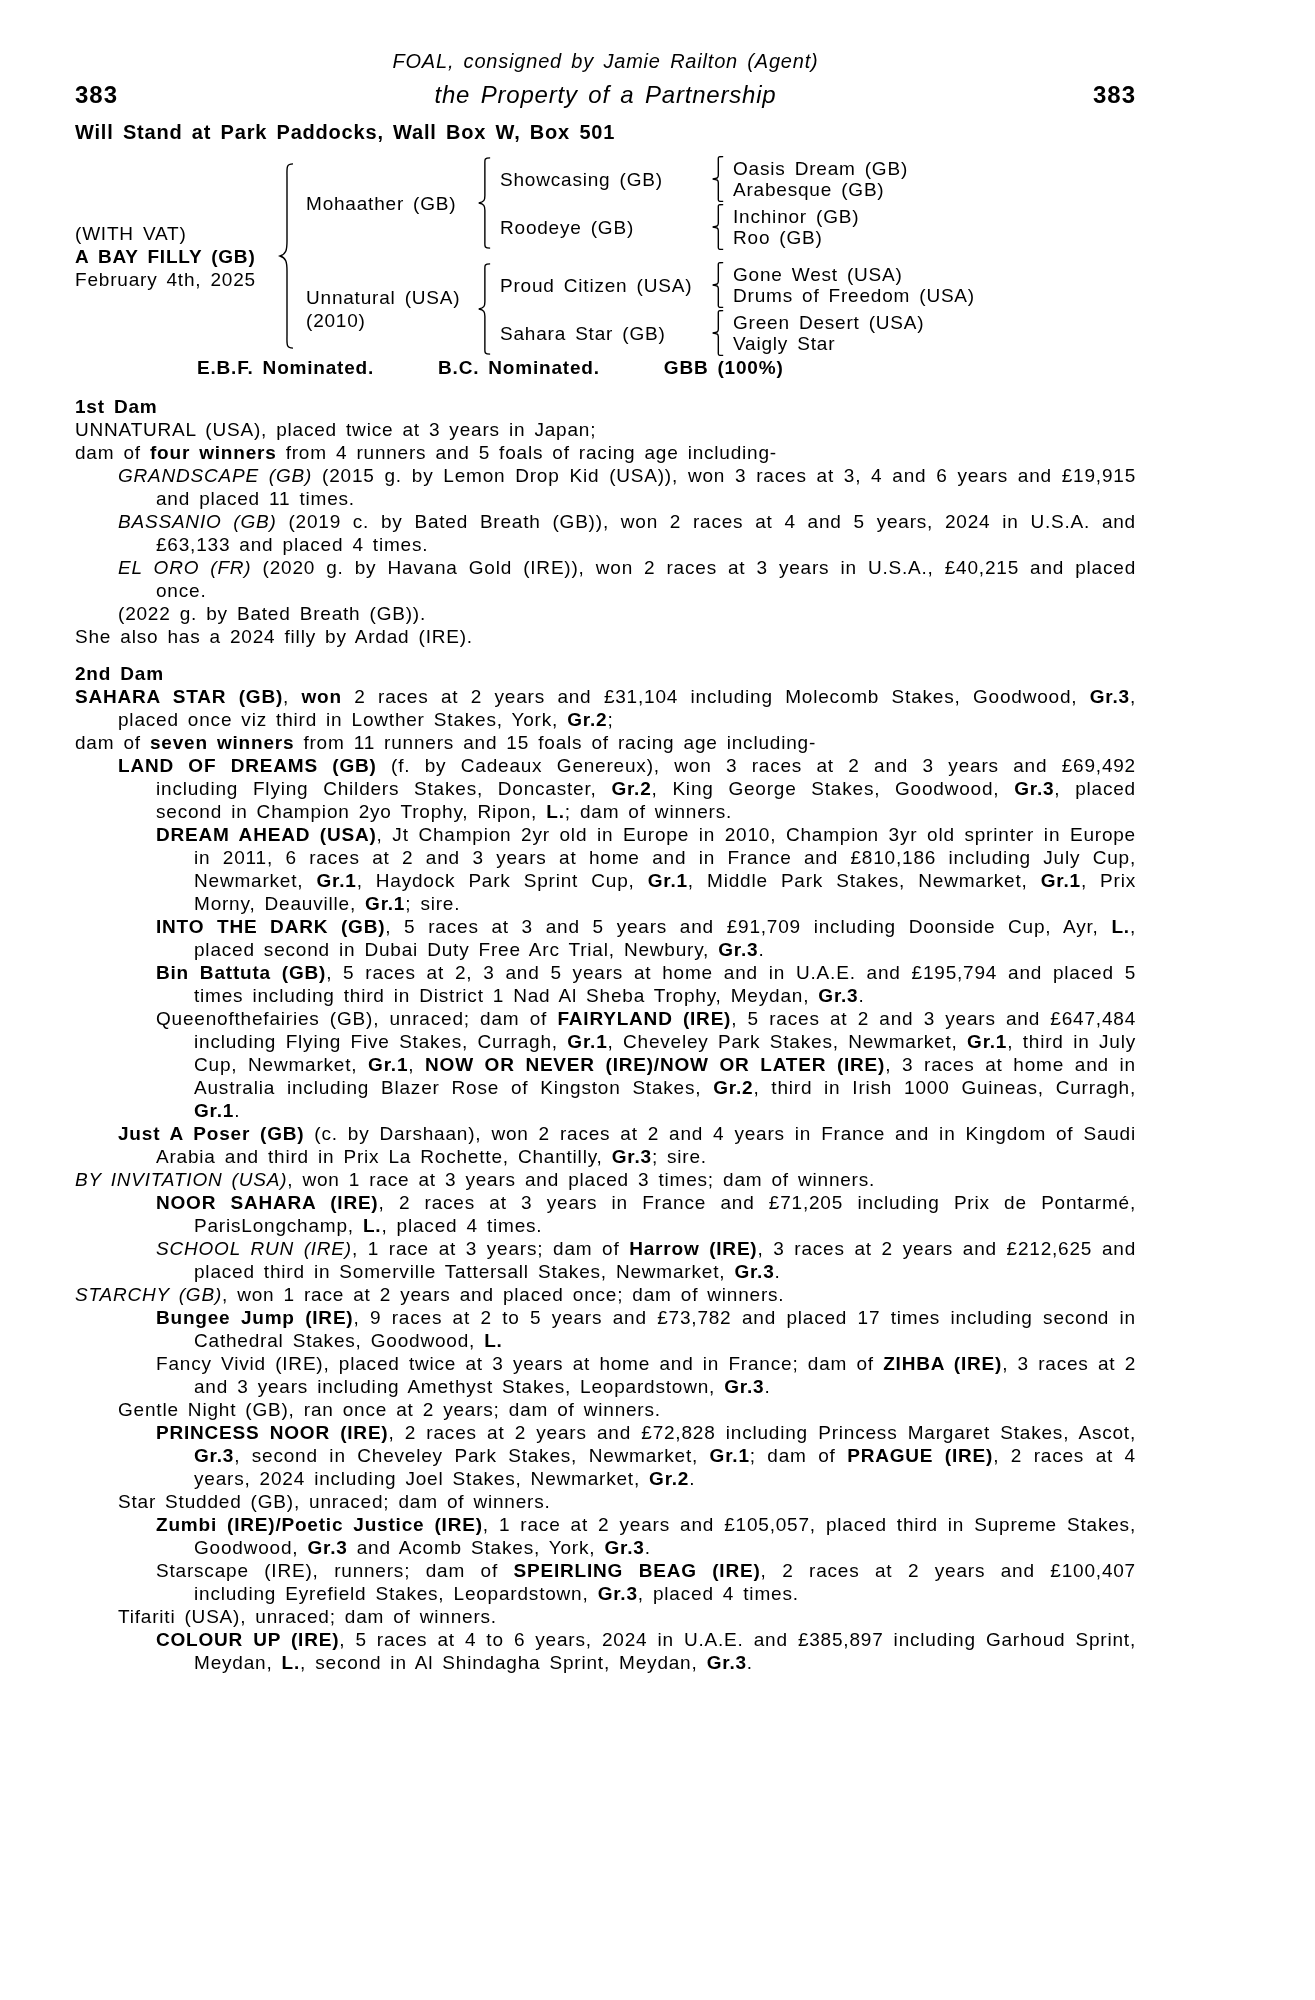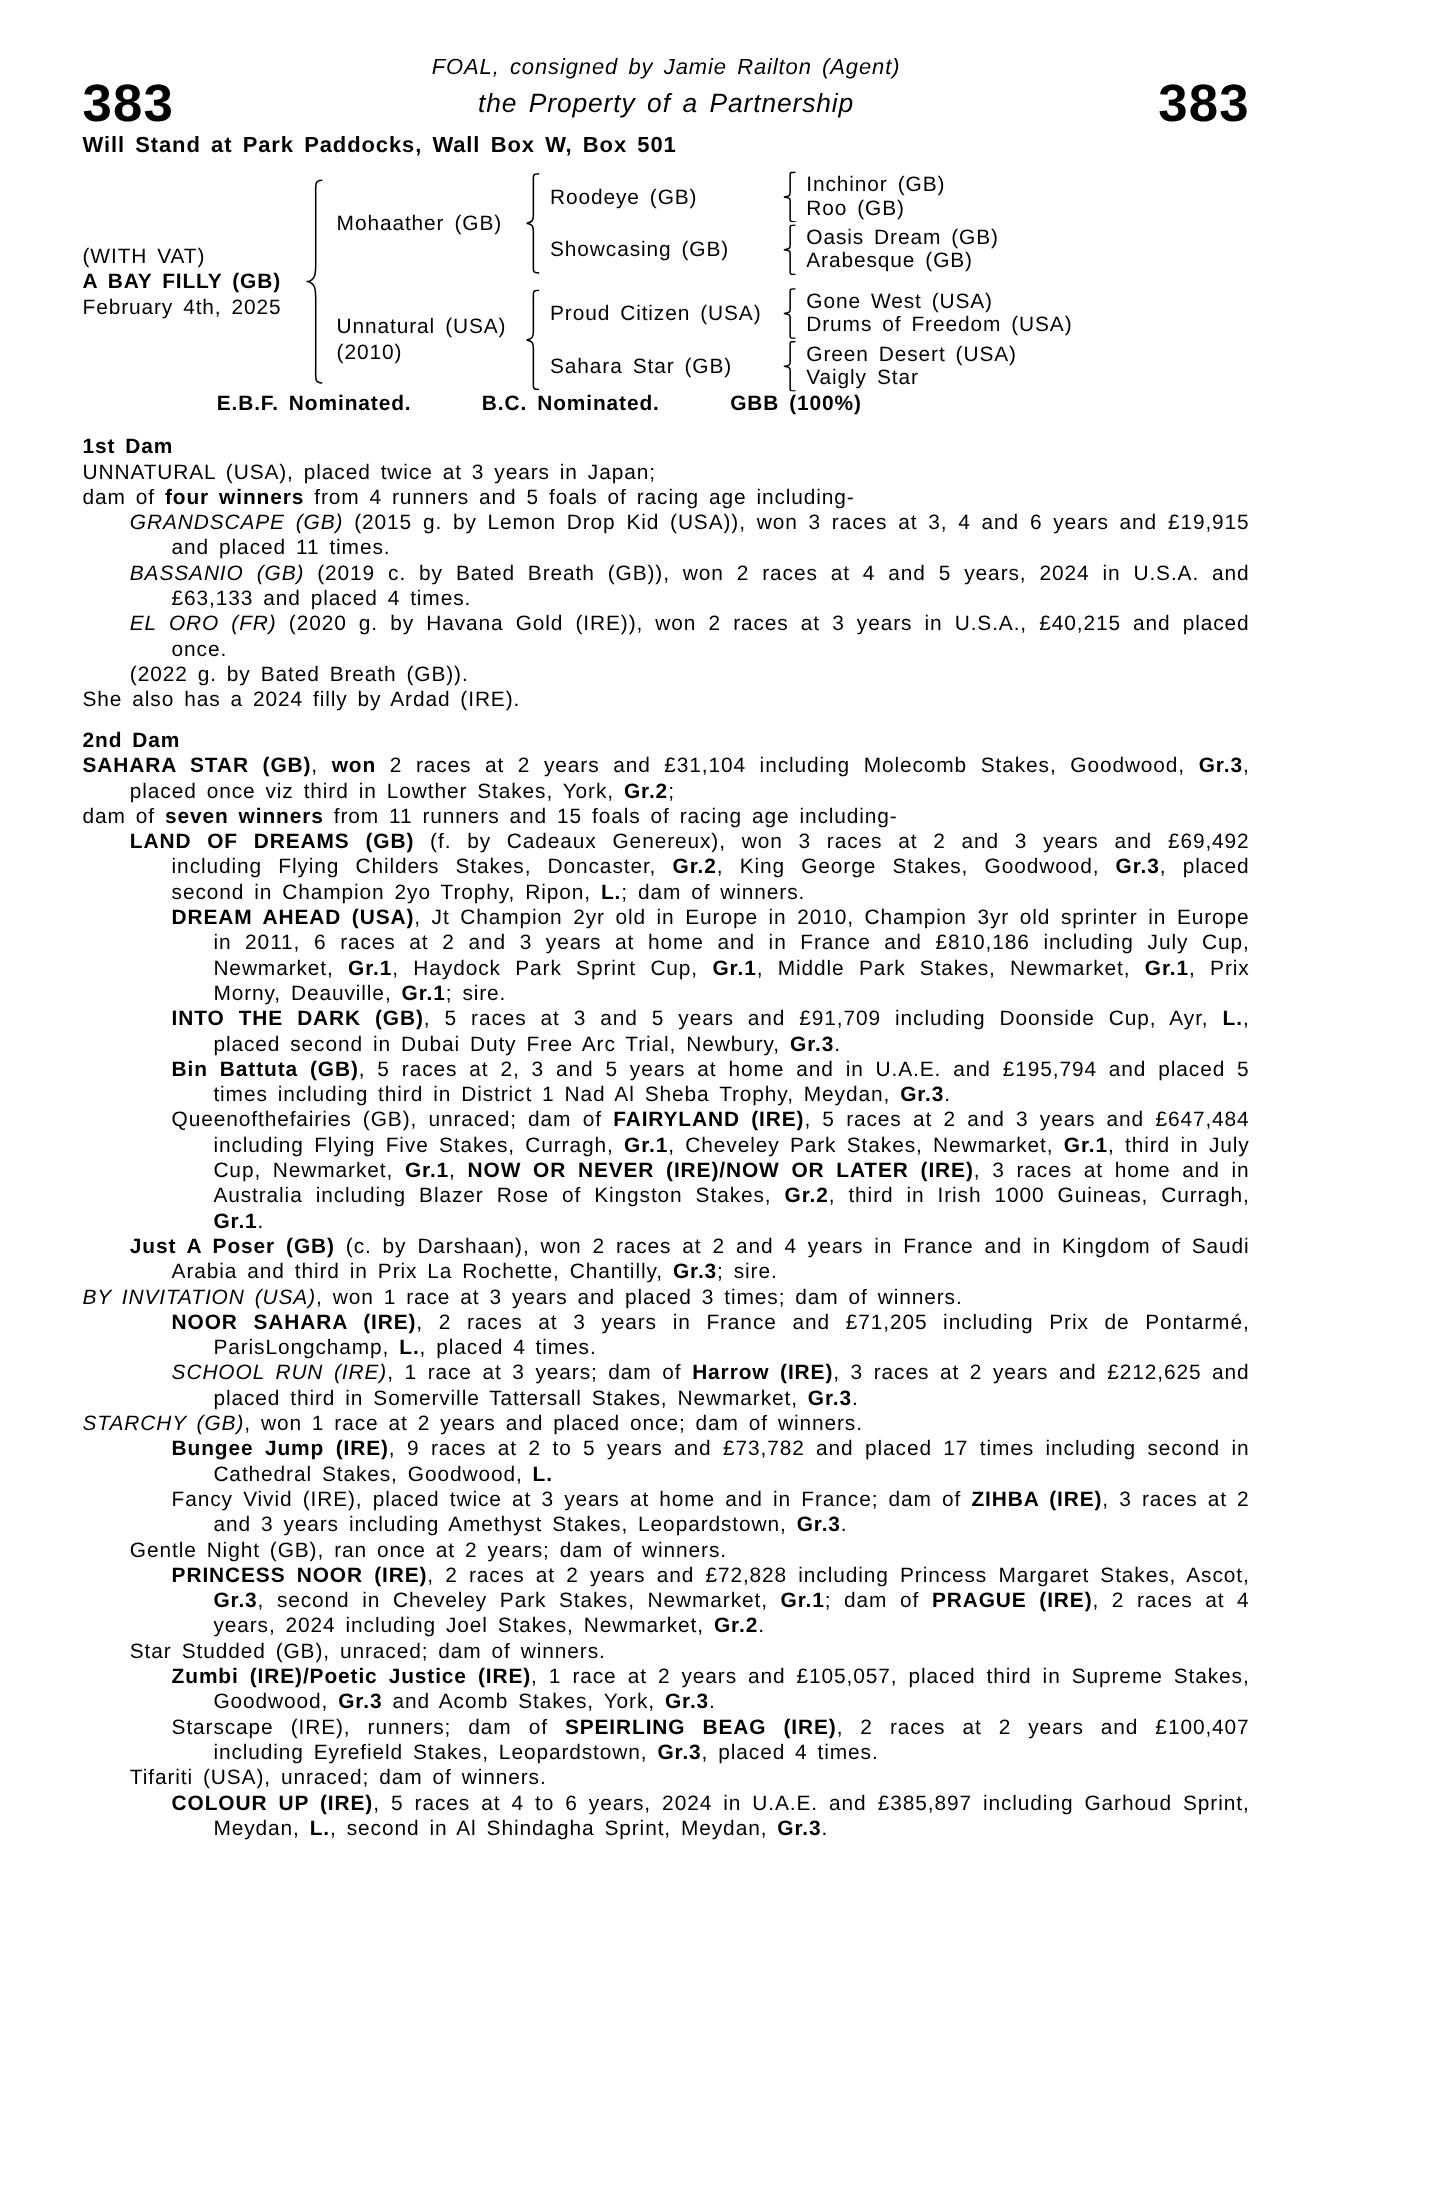--- a/index.html
+++ b/index.html
@@ -12,21 +12,21 @@
   .page {
     width:1211px; min-height:2000px;
     padding:50px 75px 30px 75px;
     font-size:19px; line-height:23px;
     letter-spacing:0.8px; word-spacing:3px;
   }
   
   .consign-line { text-align:center; font-style:italic; font-size:20px; }
   .lot-row { position:relative; margin-top:4px; height:36px; }
   .property-line { text-align:center; font-style:italic; font-size:24px; line-height:36px; }
-  .lot-number { position:absolute; top:0; font-weight:700; font-size:48px; line-height:36px; letter-spacing:1px; }
+  .lot-number { position:absolute; top:0; font-weight:700; font-size:24px; line-height:36px; letter-spacing:1px; }
   .lot-left { left:0; } .lot-right { right:0; }
   .stand-line { font-weight:700; font-size:20px; margin-top:8px; }
   
   .pedigree { display:flex; align-items:center; margin-top:12px; }
   .ped-subject { width:200px; }
   .ped-subject .desc { font-weight:700; }
   .ped-parents { display:flex; flex-direction:column; row-gap:12px; }
   .ped-node { display:flex; align-items:center; }
   .cell { flex:none; }
   .cell-parent { width:168px; }
@@ -71,37 +71,37 @@
     </svg>
     <div class="ped-parents">
 
       <div class="ped-node">
         <div class="cell cell-parent ped-name">Mohaather (GB)</div>
         <svg class="brace brace-md" viewBox="0 0 16 200" preserveAspectRatio="none" aria-hidden="true">
           <path d="M15,2 C8,2 9,6 9,16 L9,84 C9,94 8,98 2,100 C8,102 9,106 9,116 L9,184 C9,194 8,198 15,198" fill="none" stroke="#000" stroke-width="1.4" vector-effect="non-scaling-stroke"></path>
         </svg>
         <div class="ped-children">
           <div class="ped-node">
+            <div class="cell cell-gp ped-name">Showcasing (GB)</div>
+            <svg class="brace brace-sm" viewBox="0 0 16 200" preserveAspectRatio="none" aria-hidden="true">
+              <path d="M15,2 C8,2 9,6 9,16 L9,84 C9,94 8,98 2,100 C8,102 9,106 9,116 L9,184 C9,194 8,198 15,198" fill="none" stroke="#000" stroke-width="1.4" vector-effect="non-scaling-stroke"></path>
+            </svg>
+            <div class="ggp">
+              <div class="ped-name">Oasis Dream (GB)</div>
+              <div class="ped-name">Arabesque (GB)</div>
+            </div>
+          </div>
+          <div class="ped-node">
             <div class="cell cell-gp ped-name">Roodeye (GB)</div>
             <svg class="brace brace-sm" viewBox="0 0 16 200" preserveAspectRatio="none" aria-hidden="true">
               <path d="M15,2 C8,2 9,6 9,16 L9,84 C9,94 8,98 2,100 C8,102 9,106 9,116 L9,184 C9,194 8,198 15,198" fill="none" stroke="#000" stroke-width="1.4" vector-effect="non-scaling-stroke"></path>
             </svg>
             <div class="ggp">
               <div class="ped-name">Inchinor (GB)</div>
               <div class="ped-name">Roo (GB)</div>
-            </div>
-          </div>
-          <div class="ped-node">
-            <div class="cell cell-gp ped-name">Showcasing (GB)</div>
-            <svg class="brace brace-sm" viewBox="0 0 16 200" preserveAspectRatio="none" aria-hidden="true">
-              <path d="M15,2 C8,2 9,6 9,16 L9,84 C9,94 8,98 2,100 C8,102 9,106 9,116 L9,184 C9,194 8,198 15,198" fill="none" stroke="#000" stroke-width="1.4" vector-effect="non-scaling-stroke"></path>
-            </svg>
-            <div class="ggp">
-              <div class="ped-name">Oasis Dream (GB)</div>
-              <div class="ped-name">Arabesque (GB)</div>
             </div>
           </div>
         </div>
       </div>
 
       <div class="ped-node">
         <div class="cell cell-parent">
           <div class="ped-name">Unnatural (USA)</div>
           <div class="ped-name">(2010)</div>
         </div>

